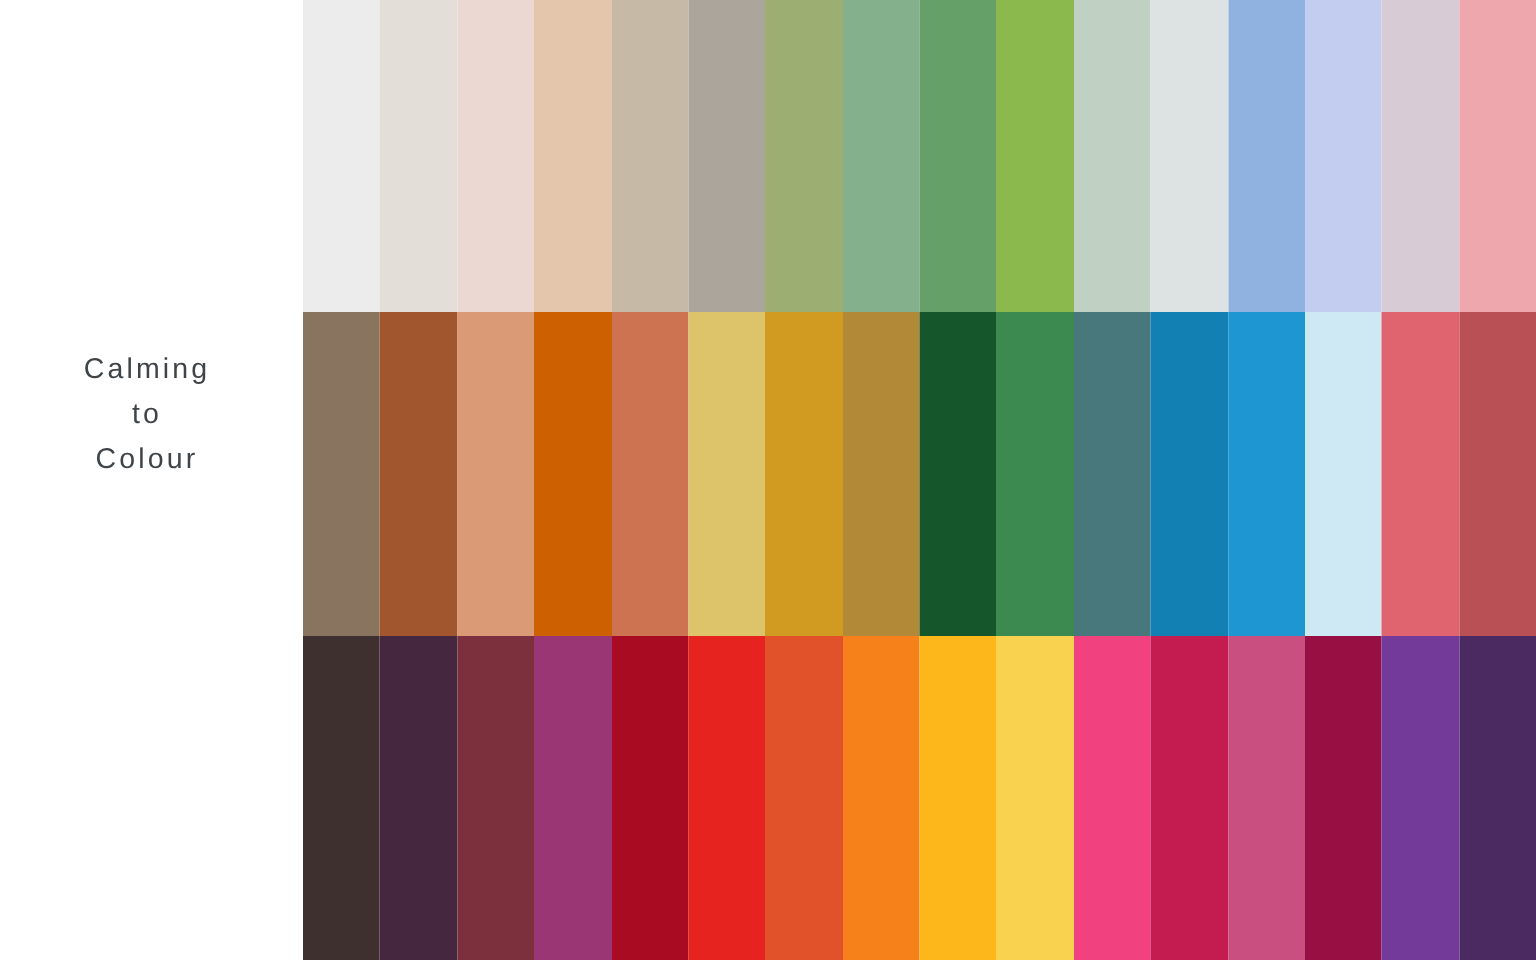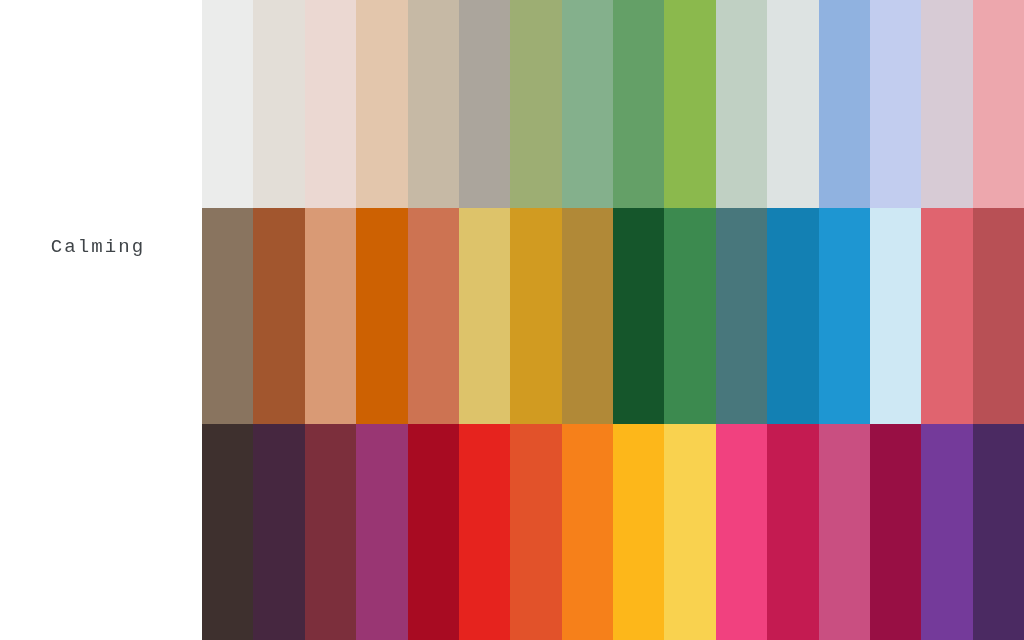--- a/index.html
+++ b/index.html
@@ -21,21 +21,21 @@
   }
 
   
   #caption {
     position: absolute;
     left: 0;
     top: 232px;
     width: 196px;
     text-align: center;
     color: #3f4448;
-    font-family: Liberation Mono, monospace;
+    font-family: Liberation Sans, sans-serif;
     font-size: 19px;
     line-height: 30px;
     letter-spacing: 2.1px;
     font-weight: 400;
   }
   #caption .cap-line {
     display: block;
     white-space: nowrap;
   }
 
@@ -63,20 +63,22 @@
     height: 100%;
   }
 </style>
 </head>
 <body>
 
 <div id="poster">
 
   <div id="caption">
     <span class="cap-line">Calming</span>
+    <span class="cap-line">to</span>
+    <span class="cap-line">Colour</span>
   </div>
 
   <div id="grid">
     <div class="swatch-row" id="row-calming">
         <div class="swatch" style="background-color: rgb(235, 236, 235);"></div>
         <div class="swatch" style="background-color: rgb(227, 222, 215);"></div>
         <div class="swatch" style="background-color: rgb(235, 216, 210);"></div>
         <div class="swatch" style="background-color: rgb(227, 198, 172);"></div>
         <div class="swatch" style="background-color: rgb(198, 185, 165);"></div>
         <div class="swatch" style="background-color: rgb(171, 165, 156);"></div>

